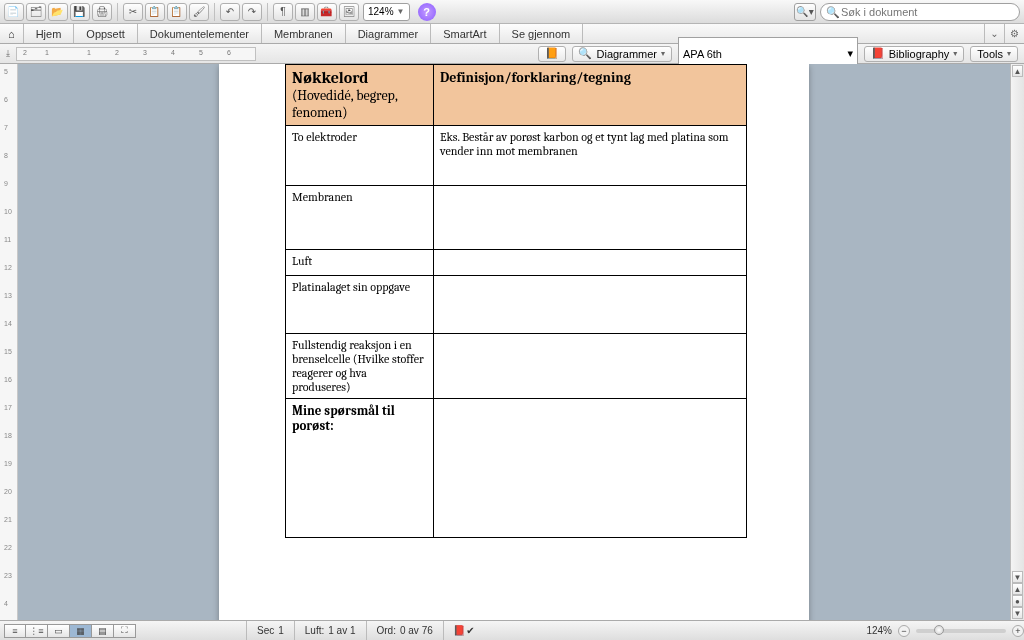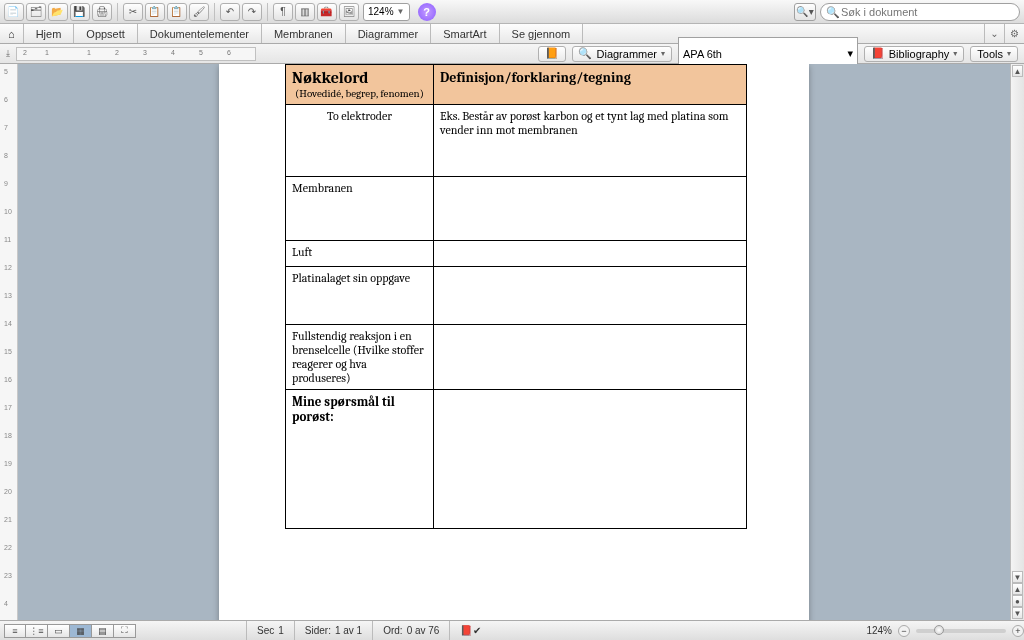--- a/index.html
+++ b/index.html
@@ -37,21 +37,21 @@
   
   .workspace{position:absolute;top:64px;left:0;right:0;bottom:20px;display:flex;}
   .vruler{width:18px;background:#f6f6f6;border-right:1px solid #c8c8c8;position:relative;font-size:7px;color:#888;}
   .vruler div{position:absolute;left:4px;}
   .canvas{flex:1;background:#a9b6c2;overflow:auto;position:relative;}
   .page{width:590px;margin:0 auto;background:#fff;min-height:560px;box-shadow:0 2px 6px rgba(0,0,0,0.3);padding:0;}
   .doc-table{width:462px;margin-left:66px;border-collapse:collapse;}
   .doc-table td{border:1px solid #000;padding:4px 6px;vertical-align:top;font-family:Cambria, Georgia, serif;font-size:12px;color:#000;}
   .doc-table .hdr td{background:#f2c59c;font-weight:bold;}
   .doc-table td.col1{width:148px;}
-  .sub{font-weight:normal;font-size:11px;text-align:center;}
+  .sub{font-weight:normal;font-size:14px;}
   
   .vscroll{width:14px;background:linear-gradient(90deg,#f4f4f4,#e4e4e4);border-left:1px solid #bbb;position:relative;}
   .vscroll .btn{height:12px;border:1px solid #bbb;background:linear-gradient(#fff,#e6e6e6);margin:1px;font-size:8px;display:flex;align-items:center;justify-content:center;color:#555;}
   .vscroll .btn.bottomset{position:absolute;bottom:0;left:0;right:0;}
   .tail-marker{position:absolute;right:0;top:0;width:8px;height:8px;background:#4a8ef2;}
 
   
   .status{position:absolute;bottom:0;left:0;right:0;height:20px;background:linear-gradient(#f5f5f5,#dedede);border-top:1px solid #aaa;display:flex;align-items:center;font-size:10px;color:#333;}
   .viewbtns{display:flex;gap:0;margin-left:4px;}
   .vbtn{width:22px;height:14px;border:1px solid #999;background:linear-gradient(#fff,#e6e6e6);display:flex;align-items:center;justify-content:center;font-size:9px;color:#444;}
@@ -180,21 +180,21 @@
             <div style="font-size:16px;">Nøkkelord</div>
             <div class="sub">(Hovedidé, begrep, fenomen)</div>
           </td>
           <td>
             <div style="font-size:14px;">Definisjon/forklaring/tegning</div>
           </td>
         </tr>
         </tbody>
           <tbody id="tbody">
             <tr>
-              <td class="col1" style="height: 72px; text-align: center;">To elektroder</td>
+              <td class="col1" style="height: 60px;">To elektroder</td>
               <td>Eks. Består av porøst karbon og et tynt lag med platina som vender inn mot membranen</td>
             </tr>
             <tr>
               <td class="col1" style="height: 64px;">Membranen</td>
               <td></td>
             </tr>
             <tr>
               <td class="col1" style="height: 26px;">Luft</td>
               <td></td>
             </tr>
@@ -237,21 +237,21 @@
     <div class="vbtn active">▦</div>
     <div class="vbtn">▤</div>
     <div class="vbtn">⛶</div>
   </div>
   <div style="flex:0 0 110px"></div>
   <div class="cell">
     <span>Sec</span>
     <span>1</span>
   </div>
   <div class="cell">
-    <span>Sider:</span>
+    <span>Luft:</span>
     <span>1 av 1</span>
   </div>
   <div class="cell">
     <span>Ord:</span>
     <span>0 av 76</span>
   </div>
   <div class="cell">📕✔</div>
   <div class="spacer"></div>
   <span style="margin-right:6px;">124%</span>
   <div class="zoom-minus">−</div>

